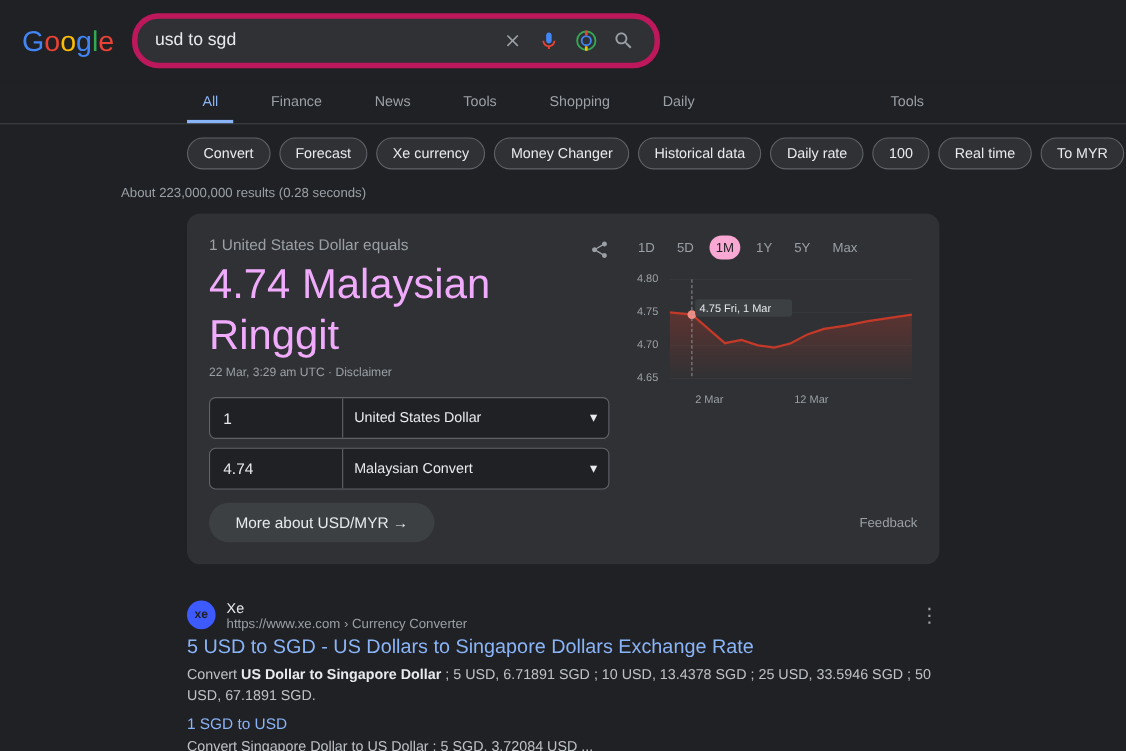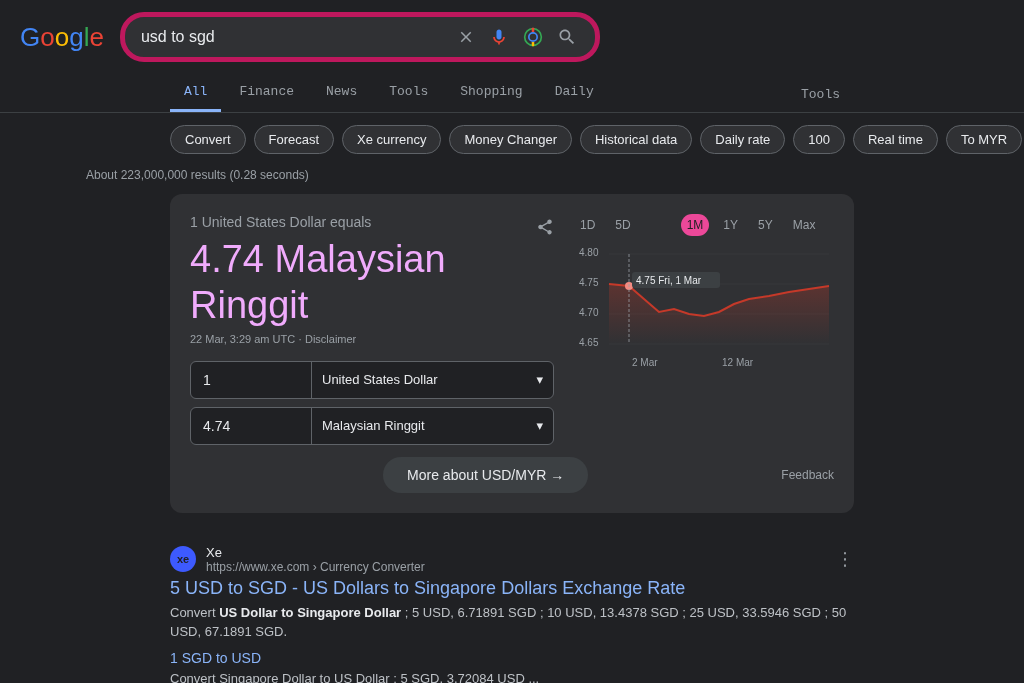--- a/index.html
+++ b/index.html
@@ -64,25 +64,24 @@
       cursor: pointer;
       display: flex;
       align-items: center;
       justify-content: center;
       padding: 2px;
     }
 
     
     .nav-tabs {
       display: flex;
-      align-items: flex-end;
+      align-items: flex-start;
       padding: 0 170px;
       border-bottom: 1px solid #3c4043;
-      gap: 4px;
-      font-family: Liberation Mono, monospace;
+      gap: 20px;
     }
     .nav-tab {
       padding: 10px 14px;
       color: #9aa0a6;
       cursor: pointer;
       font-size: 13px;
       text-decoration: none;
       border-bottom: 3px solid transparent;
       white-space: nowrap;
     }
@@ -112,21 +111,21 @@
       border-radius: 20px;
       padding: 6px 14px;
       color: #e8eaed;
       font-size: 13px;
       cursor: pointer;
       white-space: nowrap;
     }
 
     
     .results-count {
-      padding: 2px 86px 12px;
+      padding: 2px 110px 12px;
       color: #9aa0a6;
       font-size: 12px;
     }
 
     
     .main-content {
       padding: 0 170px;
       display: flex;
       flex-direction: column;
     }
@@ -220,24 +219,23 @@
     .time-btn {
       background: none;
       border: none;
       color: #9aa0a6;
       font-size: 12px;
       cursor: pointer;
       padding: 4px 6px;
       border-radius: 4px;
     }
     .time-btn.active {
-      background: #ec4899;
+      background: #f9a8d4;
       color: #202124;
       border-radius: 12px;
-      margin-left: 36px;
     }
     .chart-container {
       position: relative;
       width: 100%;
       height: 130px;
     }
     .more-about-btn {
       background: #3c4043;
       border: none;
       color: #e8eaed;
@@ -424,21 +422,21 @@
             <div class="currency-divider"></div>
             <div class="currency-select">
               <span>United States Dollar</span>
               <span>▾</span>
             </div>
           </div>
           <div class="currency-input-row">
             <input class="currency-amount" type="text" value="4.74" style="">
             <div class="currency-divider"></div>
             <div class="currency-select">
-              <span>Malaysian Ringgit</span>
+              <span>Malaysian Convert</span>
               <span>▾</span>
             </div>
           </div>
         </div>
       </div>
 
       <div class="currency-right">
         <div class="chart-time-buttons">
           <button class="time-btn">1D</button>
           <button class="time-btn">5D</button>
@@ -479,21 +477,21 @@
             <line x1="55" y1="10" x2="55" y2="100" stroke="#9aa0a6" stroke-width="0.8" stroke-dasharray="3,2"></line>
 
             <rect x="58" y="28" width="88" height="16" rx="3" fill="#3c4043"></rect>
             <text x="62" y="40" fill="#e8eaed" font-size="10">4.75  Fri, 1 Mar</text>
           </svg>
         </div>
       </div>
     </div>
 
     <div class="more-about-row">
-      <div style="flex:1; display:flex; justify-content:center;">
+      <div style="flex:1; display:flex; ">
         <button class="more-about-btn">More about USD/MYR →</button>
       </div>
       <span class="feedback-link">Feedback</span>
     </div>
   </div>
 
   <div class="search-results">
 
     <div class="result-item">
       <div class="result-source">

